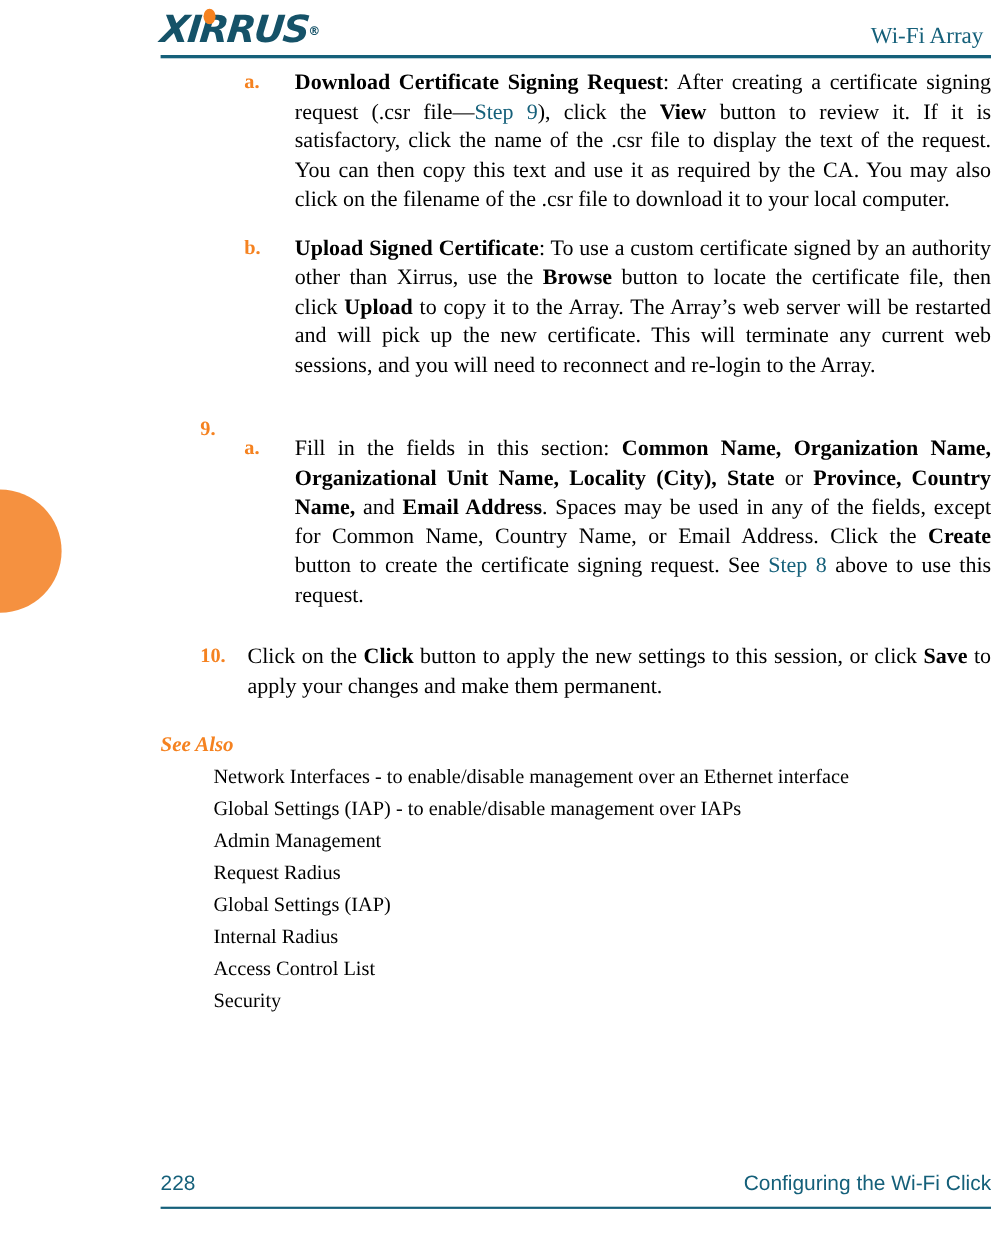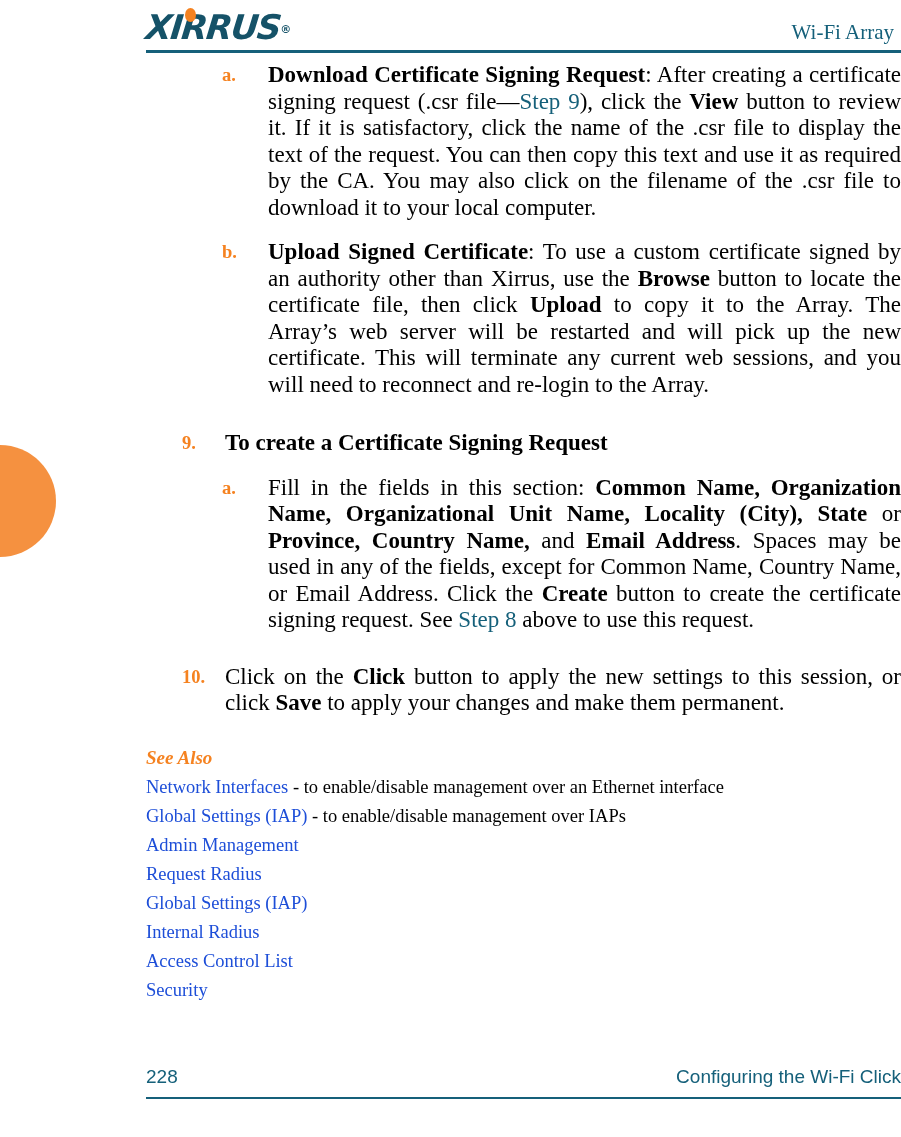--- a/index.html
+++ b/index.html
@@ -103,21 +103,21 @@
   .item .marker {
     position: absolute;
     left: 0;
     top: 0;
     color: #F58220;
     font-weight: bold;
     font-size: 18.5px;
     line-height: 26.5px;
   }
   .item .body {
-    font-size: 23px;
+    font-size: 20px;
     line-height: 26.5px;
     text-align: justify;
     text-justify: inter-word;
   }
 
   
   .lvl1 > .marker { left: 36px; width: 40px; }
   .lvl1 > .body   { margin-left: 79px; }
 
   
@@ -148,21 +148,21 @@
   }
   .see-also-list {
     margin-top: 1px;
   }
   .see-also-row {
     font-size: 18.5px;
     line-height: 29px;
     color: #000000;
     white-space: nowrap;
   }
-  .see-also-row .link { color: #1d4ed8; }
+  .see-also-row .link { color: #000000; margin-left: 48px; }
   .see-also-row .suffix { color: #000000; }
 
   
   .footer-rule {
     position: absolute;
     left: 146px;
     top: 1097px;
     width: 755px;
     height: 2px;
     background: #15607A;
@@ -203,21 +203,20 @@
 
   <div class="item lvl2">
     <span class="marker">b.</span>
     <div class="body"><b>Upload Signed Certificate</b><span>: To use a custom certificate signed by an authority other than Xirrus, use the </span><b>Browse</b><span> button to locate the certificate file, then click </span><b>Upload</b><span> to copy it to the Array. The Array’s web server will be restarted and will pick up the new certificate. This will terminate any current web sessions, and you will need to reconnect and re-login to the Array.</span></div>
   </div>
 
   <div class="spacer-9"></div>
 
   <div class="item lvl1 lvl1-heading">
     <span class="marker">9.</span>
-    <div class="body">To create a Certificate Signing Request</div>
   </div>
 
   <div class="item lvl2">
     <span class="marker">a.</span>
     <div class="body"><span>Fill in the fields in this section: </span><b>Common Name, Organization Name, Organizational Unit Name, Locality (City), State</b><span> or </span><b>Province, Country Name,</b><span> and </span><b>Email Address</b><span>. Spaces may be used in any of the fields, except for Common Name, Country Name, or Email Address. Click the </span><b>Create</b><span> button to create the certificate signing request. See </span><span class="link">Step 8</span><span> above to use this request.</span></div>
   </div>
 
   <div class="spacer-10"></div>
 
   <div class="item lvl1">

